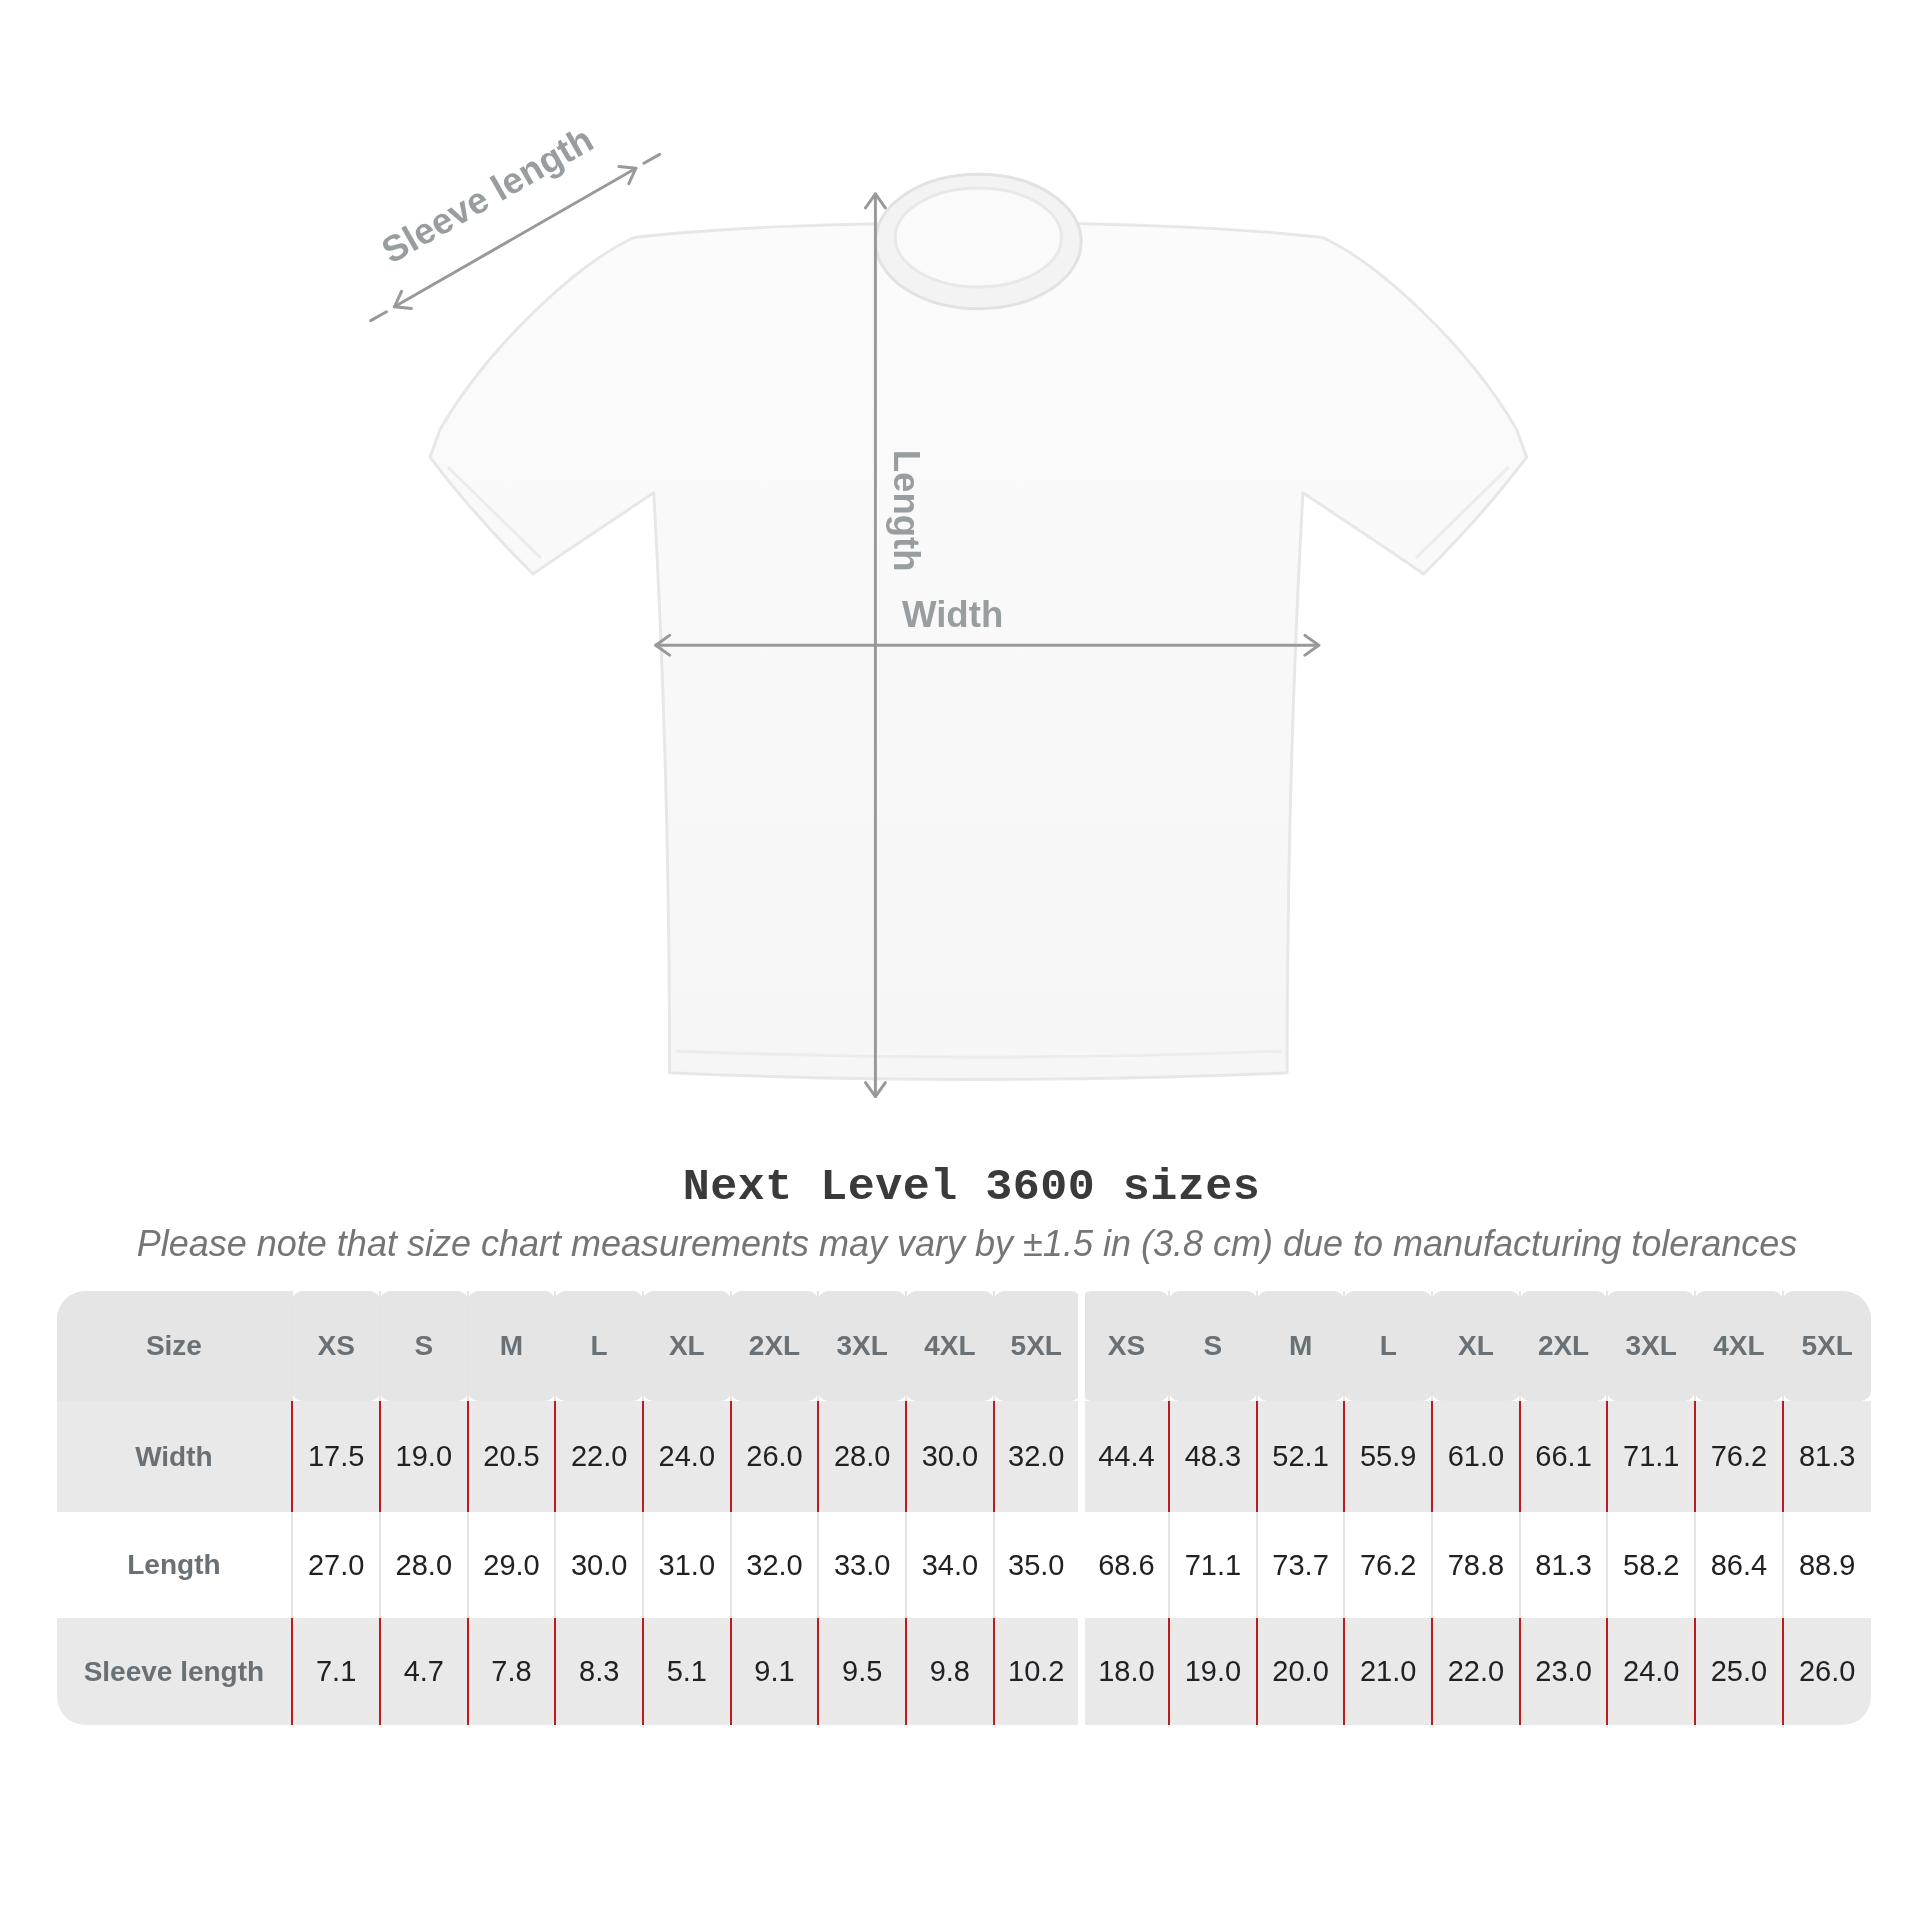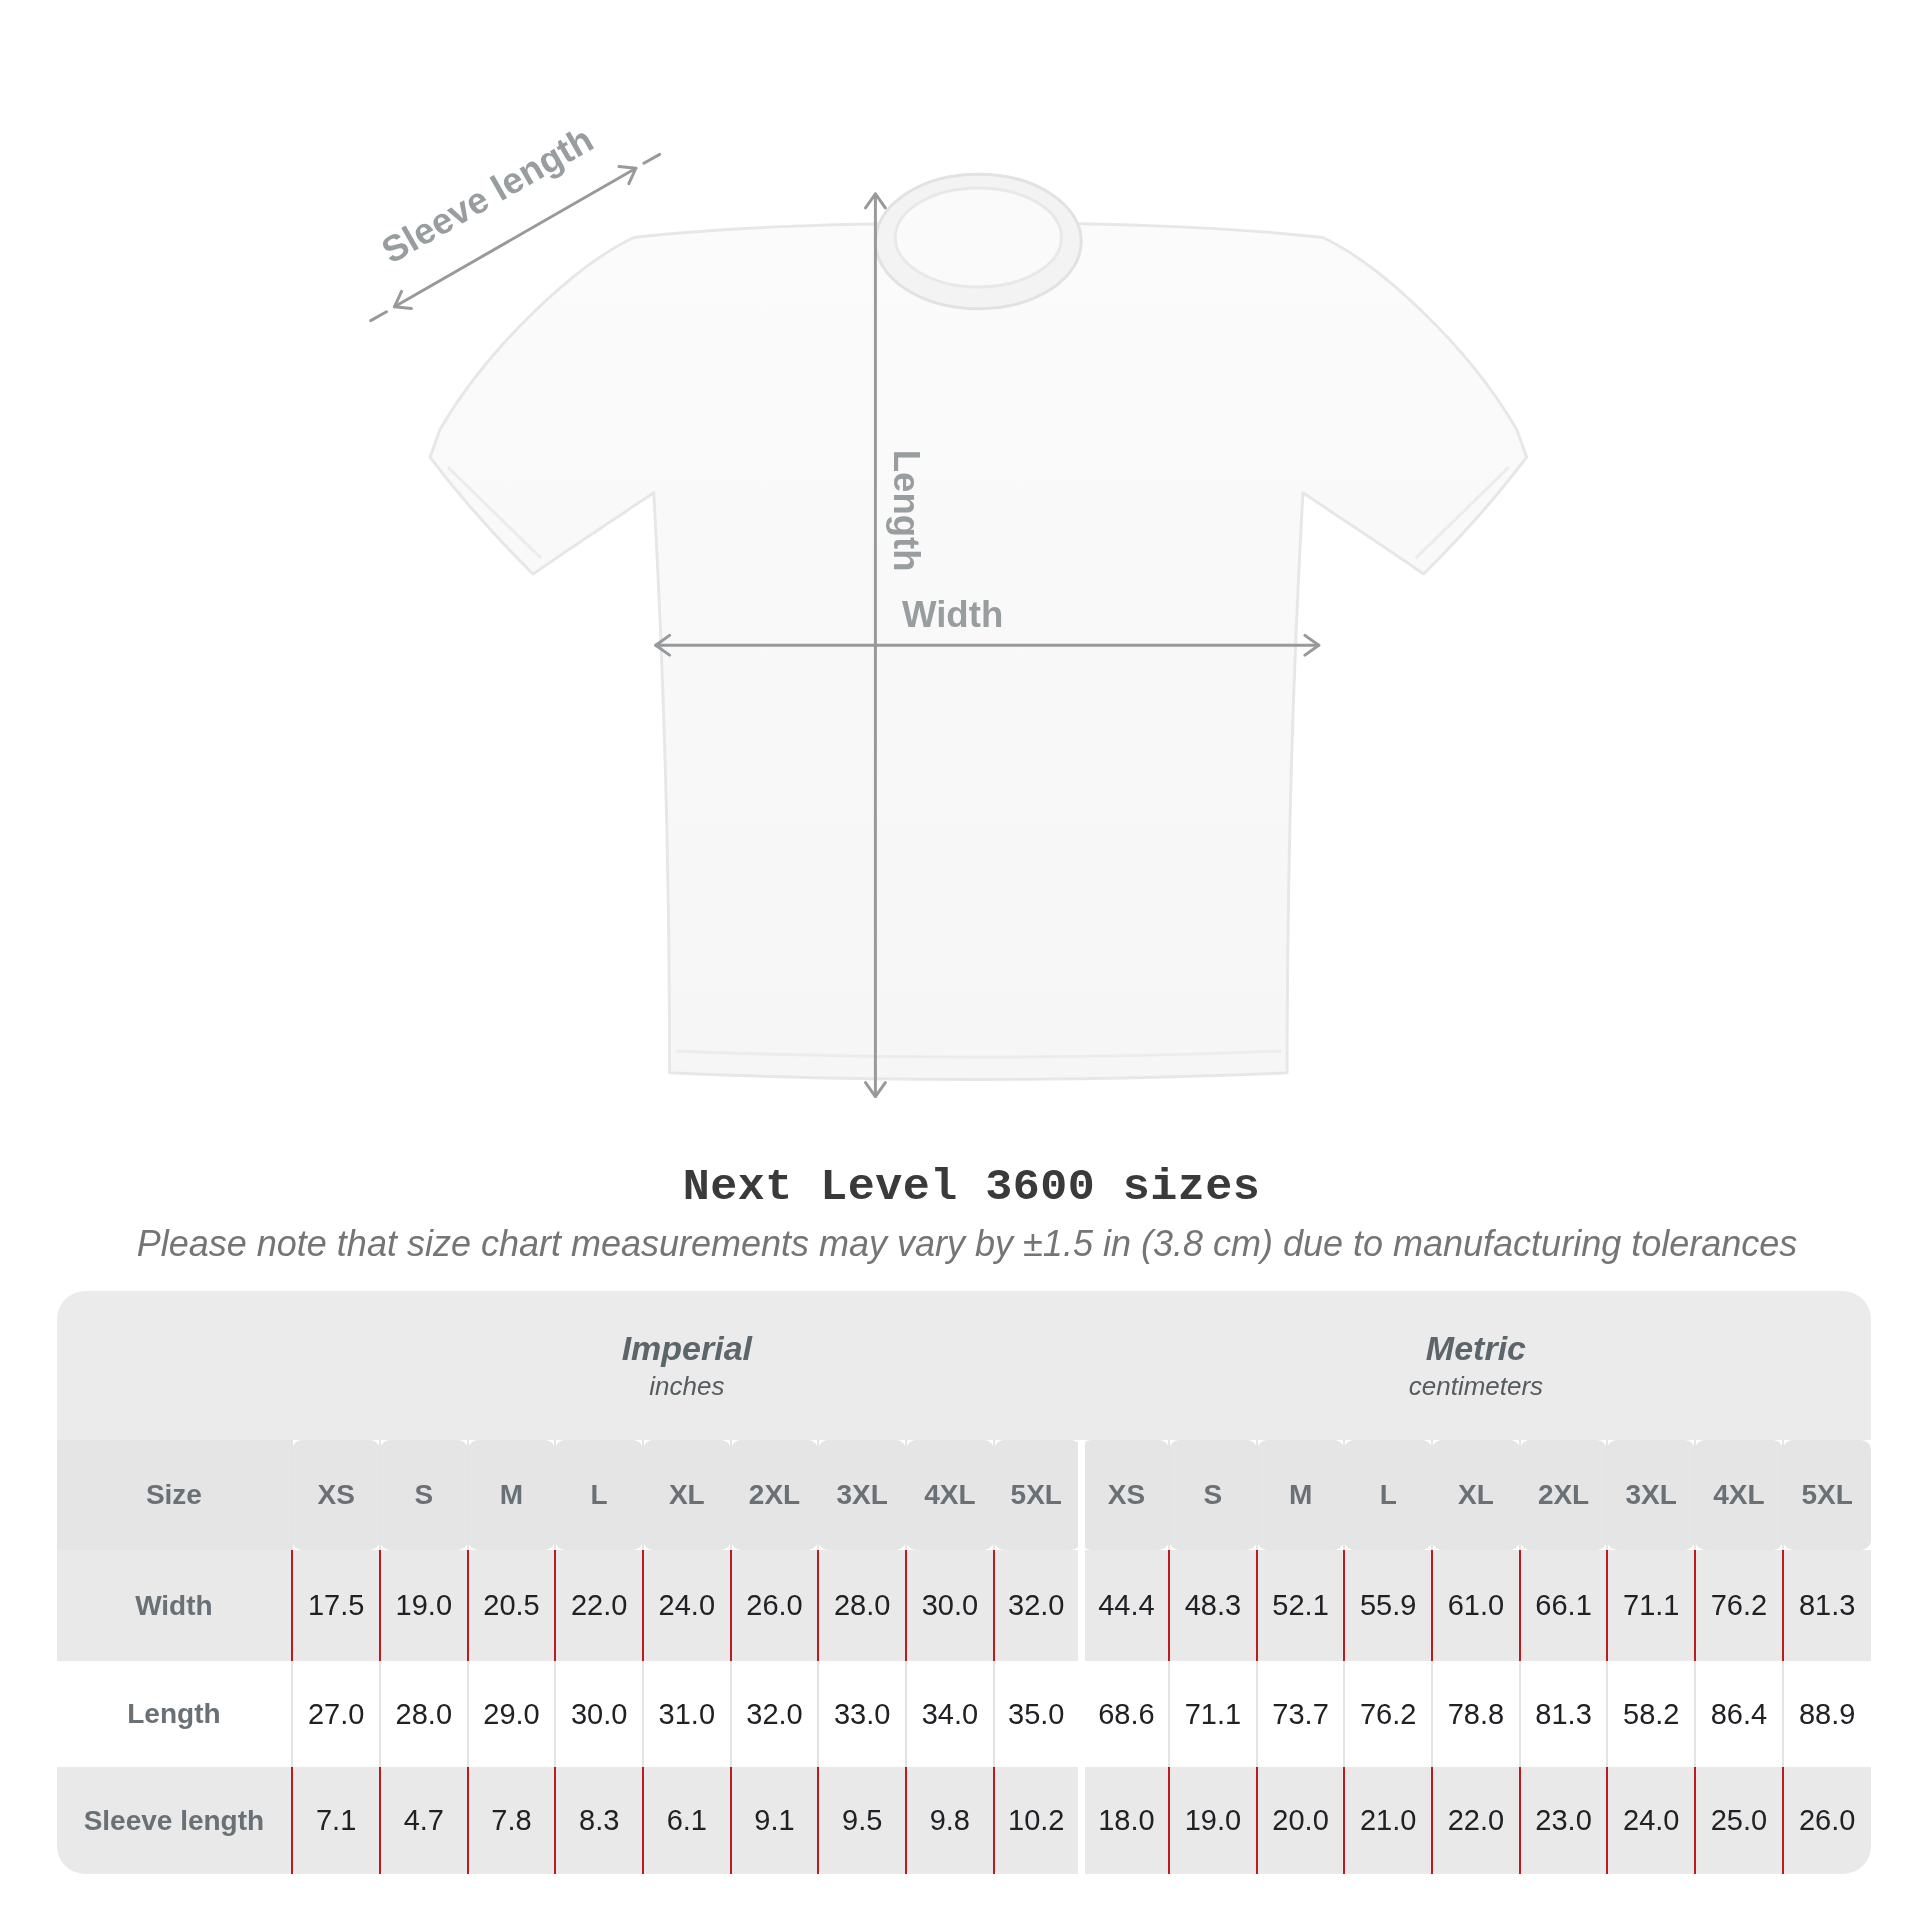--- a/index.html
+++ b/index.html
@@ -116,31 +116,20 @@
         <col class="c-data">
         <col class="c-data">
         <col class="c-data">
         <col class="c-data">
         <col class="c-data">
         <col class="c-data">
         <col class="c-data">
     </colgroup>
 
     <tbody>
-        <tr class="band">
-      <td></td>
-      <td colspan="9">
-        <div class="unit-name">Imperial</div>
-        <div class="unit-sub">inches</div>
-      </td>
-      <td colspan="9">
-        <div class="unit-name">Metric</div>
-        <div class="unit-sub">centimeters</div>
-      </td>
-    </tr>
 
     <tr class="r-size">
       <td class="head-label">Size</td>
       <td class="head-label">XS</td>
       <td class="head-label">S</td>
       <td class="head-label">M</td>
       <td class="head-label">L</td>
       <td class="head-label">XL</td>
       <td class="head-label">2XL</td>
       <td class="head-label">3XL</td>
@@ -200,21 +189,21 @@
       <td class="num">86.4</td>
       <td class="num">88.9</td>
     </tr>
 
     <tr class="r-s r-gray">
       <td class="row-label">Sleeve length</td>
       <td class="num">7.1</td>
       <td class="num">4.7</td>
       <td class="num">7.8</td>
       <td class="num">8.3</td>
-      <td class="num">6.1</td>
+      <td class="num">5.1</td>
       <td class="num">9.1</td>
       <td class="num">9.5</td>
       <td class="num">9.8</td>
       <td class="num">10.2</td>
       <td class="num metric-start">18.0</td>
       <td class="num">19.0</td>
       <td class="num">20.0</td>
       <td class="num">21.0</td>
       <td class="num">22.0</td>
       <td class="num">23.0</td>

